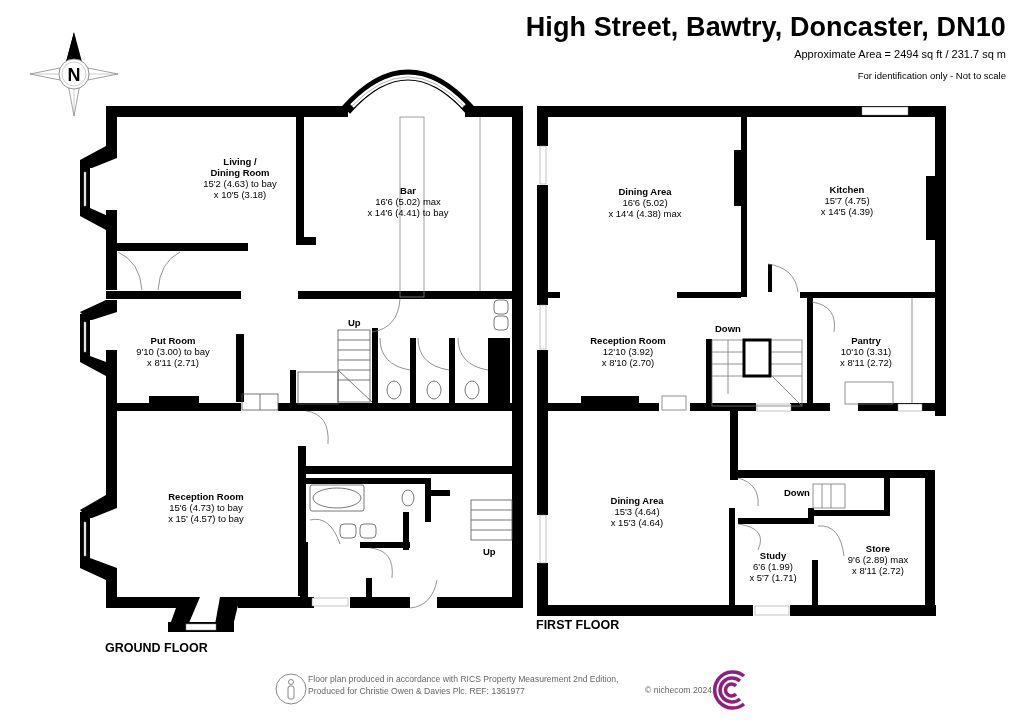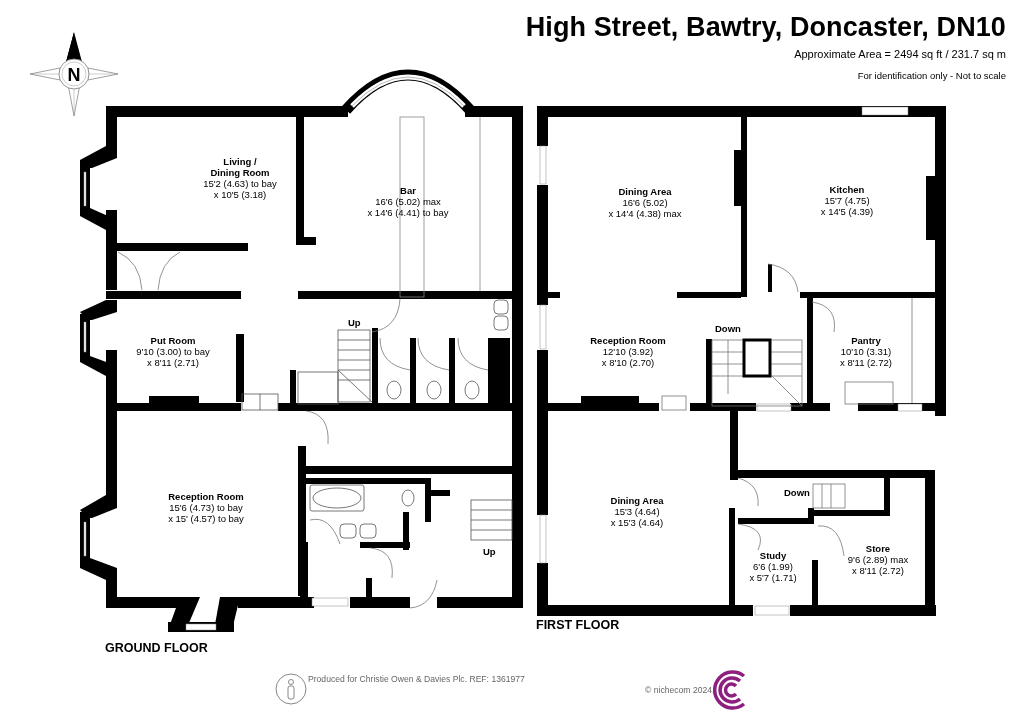--- a/index.html
+++ b/index.html
@@ -293,20 +293,21 @@
 <div class="stair-label" style="left:715px; top:323px;">Down</div>
 <div class="stair-label" style="left:784px; top:487px;">Down</div>
 <div class="floor-label" style="left:536px; top:618px;">FIRST FLOOR</div>
 
 <svg class="footer-icon" viewBox="0 0 32 32">
   <circle cx="16" cy="16" r="15" fill="none" stroke="#888" stroke-width="1"></circle>
   <circle cx="16" cy="9" r="2.5" fill="none" stroke="#888" stroke-width="1"></circle>
   <rect x="13" y="13" width="6" height="13" rx="2" fill="none" stroke="#888" stroke-width="1"></rect>
 </svg>
 <div class="footer">
+  <div>Floor plan produced in accordance with RICS Property Measurement 2nd Edition,</div>
   <div>Produced for Christie Owen &amp; Davies Plc.   REF: 1361977</div>
 </div>
 <div class="copyright">© nichecom 2024.</div>
 <svg class="brand-logo" viewBox="0 0 40 44">
   <path d="M34,8 A18,18 0 1 0 34,36" fill="none" stroke="#8e1f7e" stroke-width="3.5"></path>
   <path d="M30,13 A12,12 0 1 0 30,31" fill="none" stroke="#8e1f7e" stroke-width="3.5"></path>
   <path d="M26,18 A6,6 0 1 0 26,26" fill="none" stroke="#8e1f7e" stroke-width="3.5"></path>
 </svg>
 
 </body></html>

